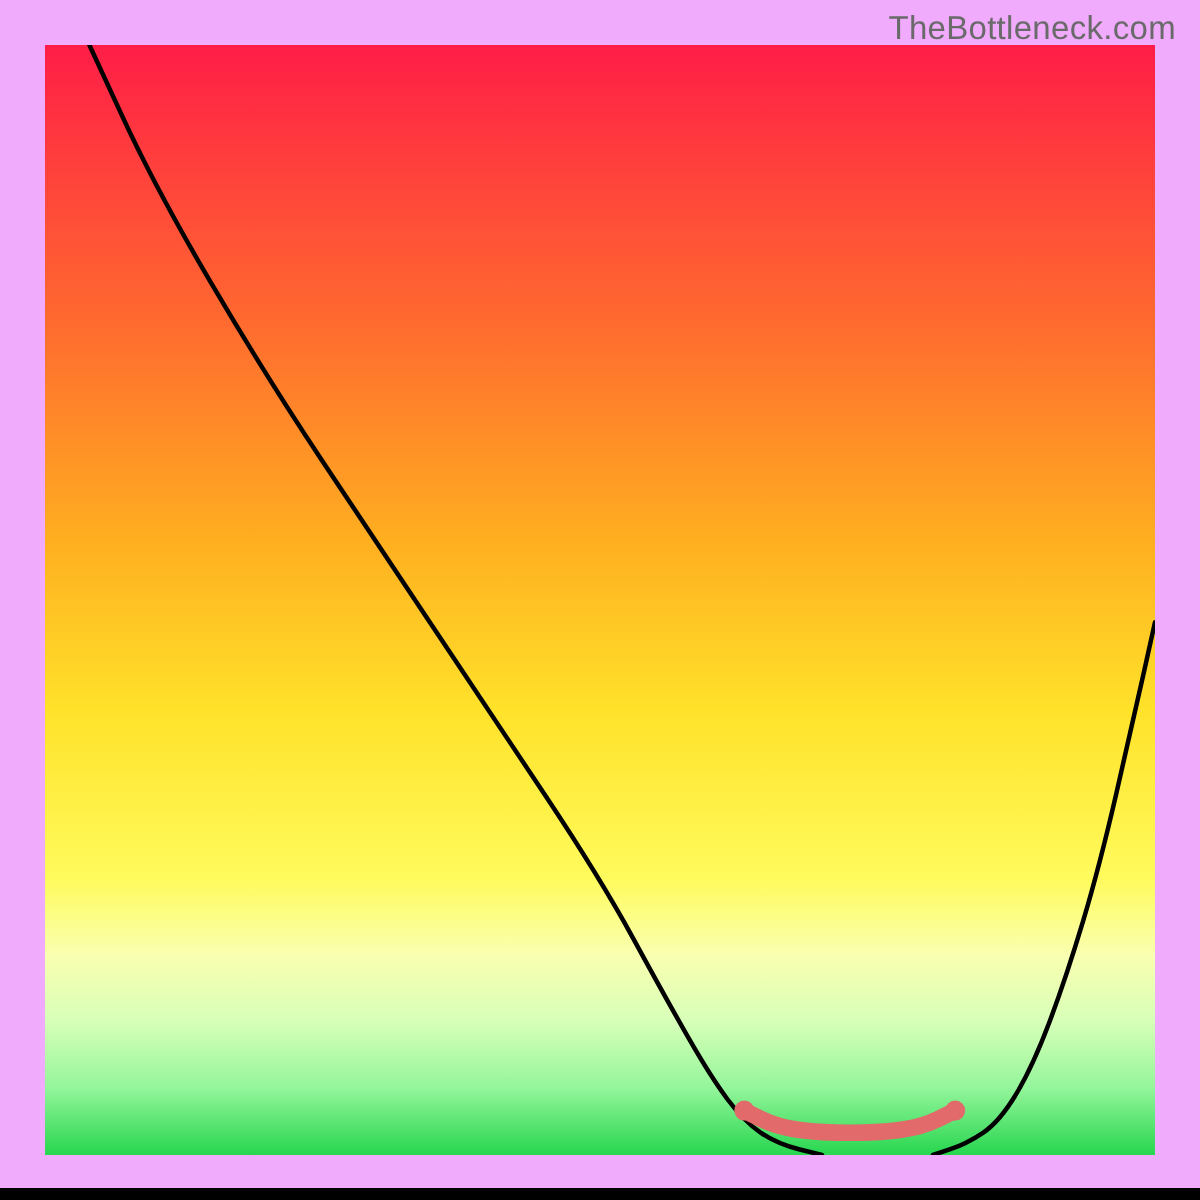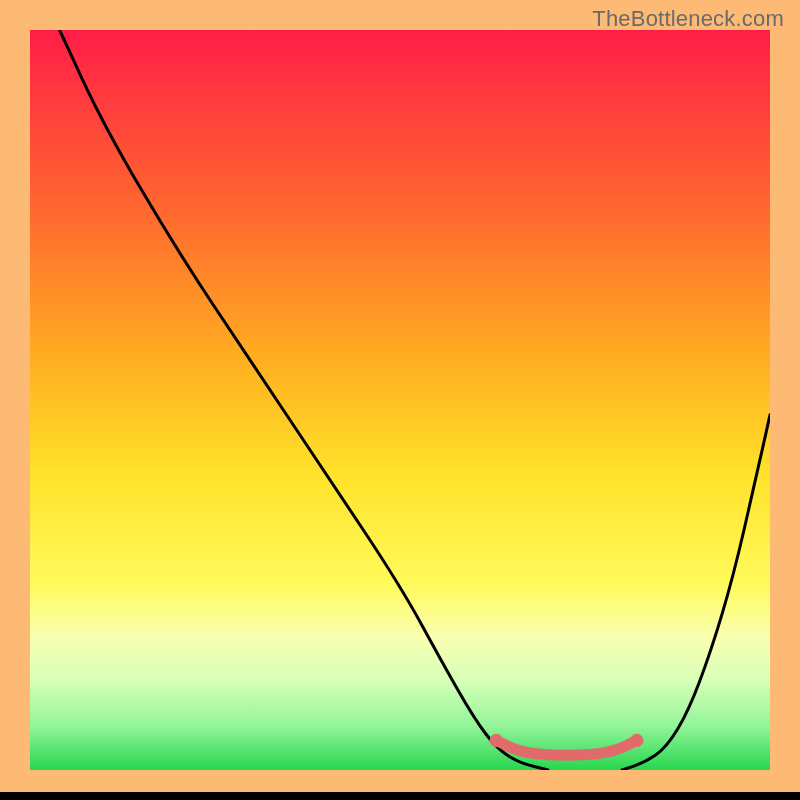--- a/index.html
+++ b/index.html
@@ -8,21 +8,21 @@
     width: 800px;
     height: 800px;
     background: #000;
     font-family: Arial, Helvetica, sans-serif;
     overflow: hidden;
   }
   .stage {
     position: relative;
     width: 800px;
     height: 792px;
-    background: #fdba74;
+    background: #f0abfc;
   }
   .plot {
     position: absolute;
     left: 30px;
     top: 30px;
     width: 740px;
     height: 740px;
     overflow: hidden;
   }
   .gradient {

